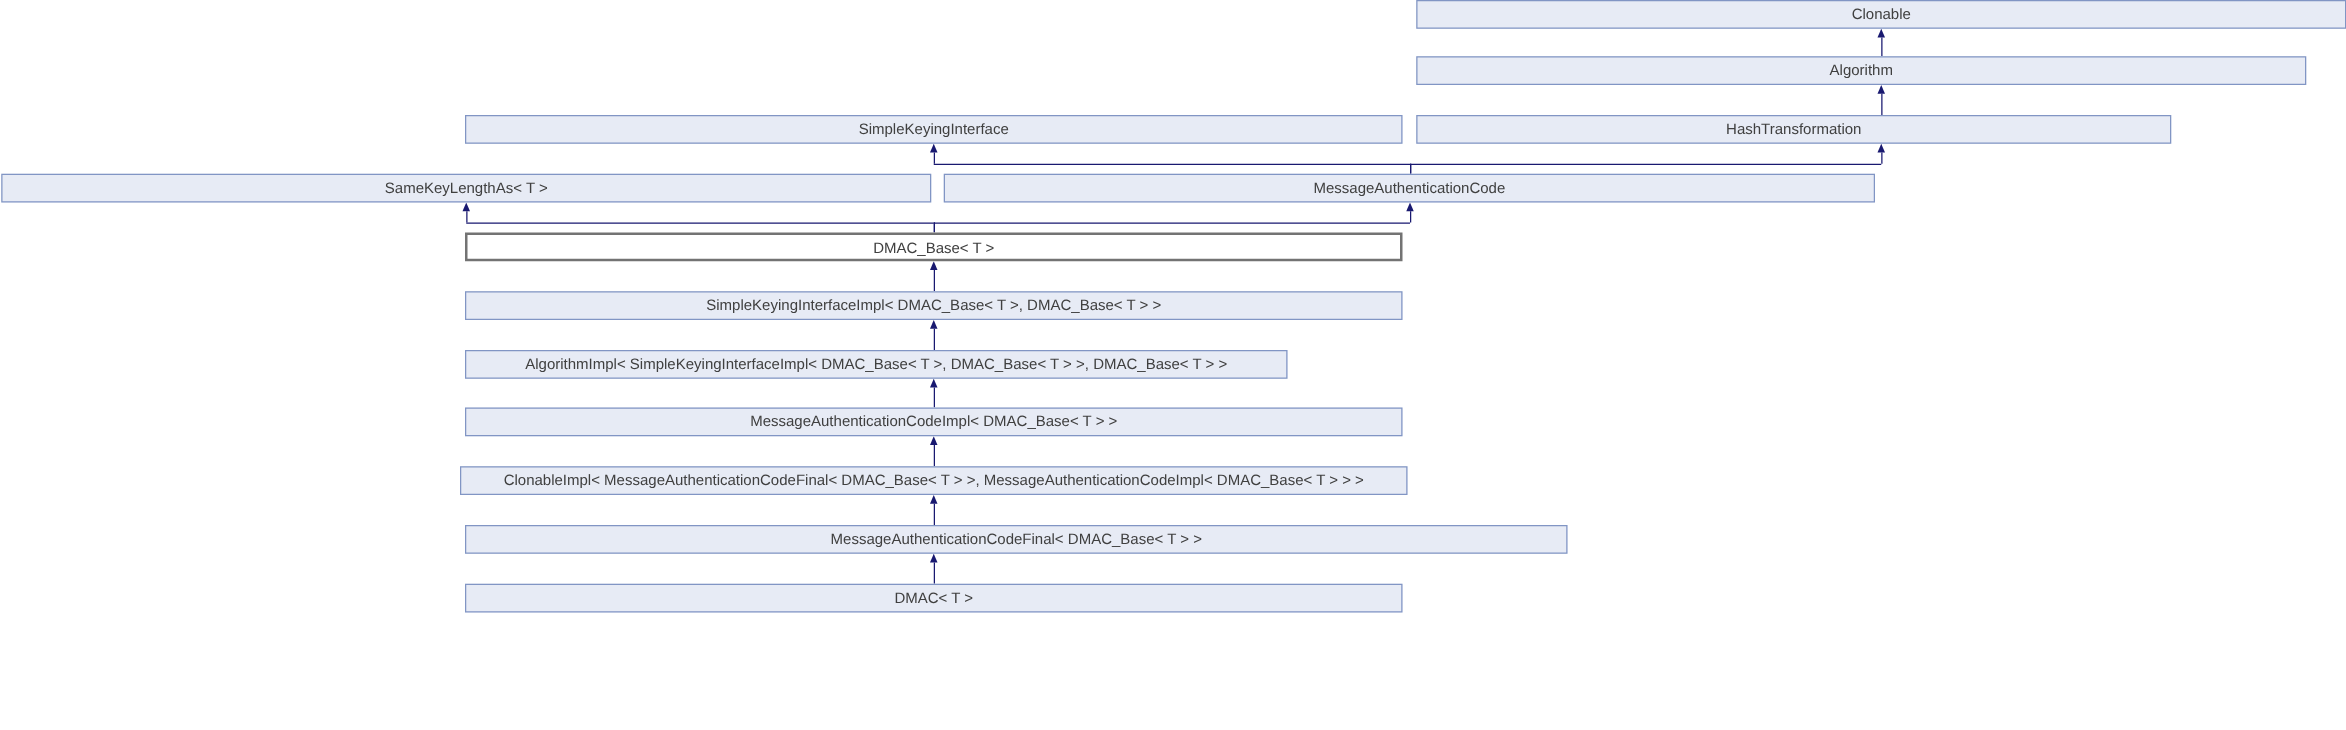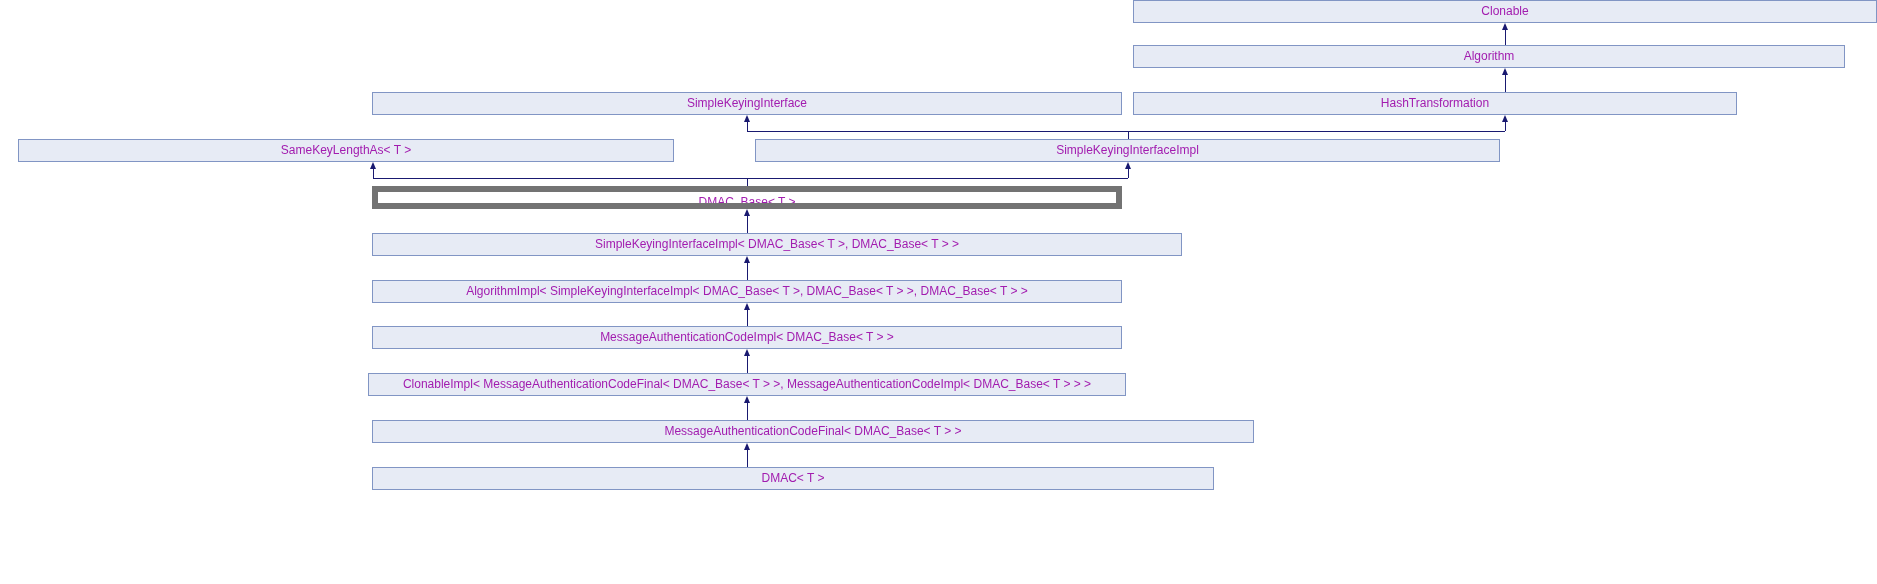--- a/index.html
+++ b/index.html
@@ -20,28 +20,28 @@
   }
   .node {
     position: absolute;
     box-sizing: border-box;
     background: #e7ebf5;
     border: 1px solid #8195c4;
     height: 23px;
     line-height: 21px;
     text-align: center;
     font-size: 12px;
-    color: #a21caf;
+    color: #404040;
     white-space: nowrap;
     overflow: hidden;
     cursor: pointer;
   }
   .node.current {
     background: #ffffff;
-    border: 6px solid #737373;
+    border: 2px solid #737373;
   }
   .edge-v {
     position: absolute;
     width: 1px;
     background: #191970;
   }
   .edge-h {
     position: absolute;
     height: 1px;
     background: #191970;
@@ -91,23 +91,23 @@
       <div class="edge-v" style="left: 747px; top: 403px; height: 17px;"></div>
       <div class="arrow-up" style="left: 744px; top: 396px;"></div>
       <div class="edge-v" style="left: 747px; top: 450px; height: 17px;"></div>
       <div class="arrow-up" style="left: 744px; top: 443px;"></div>
     </div>
   <div id="node-layer">
       <div class="node" style="left: 1133px; top: 0px; width: 744px;">Clonable</div>
       <div class="node" style="left: 1133px; top: 45px; width: 712px;">Algorithm</div>
       <div class="node" style="left: 372px; top: 92px; width: 750px;">SimpleKeyingInterface</div>
       <div class="node" style="left: 1133px; top: 92px; width: 604px;">HashTransformation</div>
-      <div class="node" style="left: 18px; top: 139px; width: 656px;">SameKeyLengthAs&lt; T &gt;</div>
-      <div class="node" style="left: 755px; top: 139px; width: 745px;">SimpleKeyingInterfaceImpl</div>
+      <div class="node" style="left: 1px; top: 139px; width: 744px;">SameKeyLengthAs&lt; T &gt;</div>
+      <div class="node" style="left: 755px; top: 139px; width: 745px;">MessageAuthenticationCode</div>
       <div class="node current" style="left: 372px; top: 186px; width: 750px;">DMAC_Base&lt; T &gt;</div>
-      <div class="node" style="left: 372px; top: 233px; width: 810px;">SimpleKeyingInterfaceImpl&lt; DMAC_Base&lt; T &gt;, DMAC_Base&lt; T &gt; &gt;</div>
-      <div class="node" style="left: 372px; top: 280px; width: 750px;">AlgorithmImpl&lt; SimpleKeyingInterfaceImpl&lt; DMAC_Base&lt; T &gt;, DMAC_Base&lt; T &gt; &gt;, DMAC_Base&lt; T &gt; &gt;</div>
+      <div class="node" style="left: 372px; top: 233px; width: 750px;">SimpleKeyingInterfaceImpl&lt; DMAC_Base&lt; T &gt;, DMAC_Base&lt; T &gt; &gt;</div>
+      <div class="node" style="left: 372px; top: 280px; width: 658px;">AlgorithmImpl&lt; SimpleKeyingInterfaceImpl&lt; DMAC_Base&lt; T &gt;, DMAC_Base&lt; T &gt; &gt;, DMAC_Base&lt; T &gt; &gt;</div>
       <div class="node" style="left: 372px; top: 326px; width: 750px;">MessageAuthenticationCodeImpl&lt; DMAC_Base&lt; T &gt; &gt;</div>
       <div class="node" style="left: 368px; top: 373px; width: 758px;">ClonableImpl&lt; MessageAuthenticationCodeFinal&lt; DMAC_Base&lt; T &gt; &gt;, MessageAuthenticationCodeImpl&lt; DMAC_Base&lt; T &gt; &gt; &gt;</div>
       <div class="node" style="left: 372px; top: 420px; width: 882px;">MessageAuthenticationCodeFinal&lt; DMAC_Base&lt; T &gt; &gt;</div>
-      <div class="node" style="left: 372px; top: 467px; width: 842px;">DMAC&lt; T &gt;</div>
+      <div class="node" style="left: 372px; top: 467px; width: 750px;">DMAC&lt; T &gt;</div>
     </div>
 </div>
 
 </body></html>

